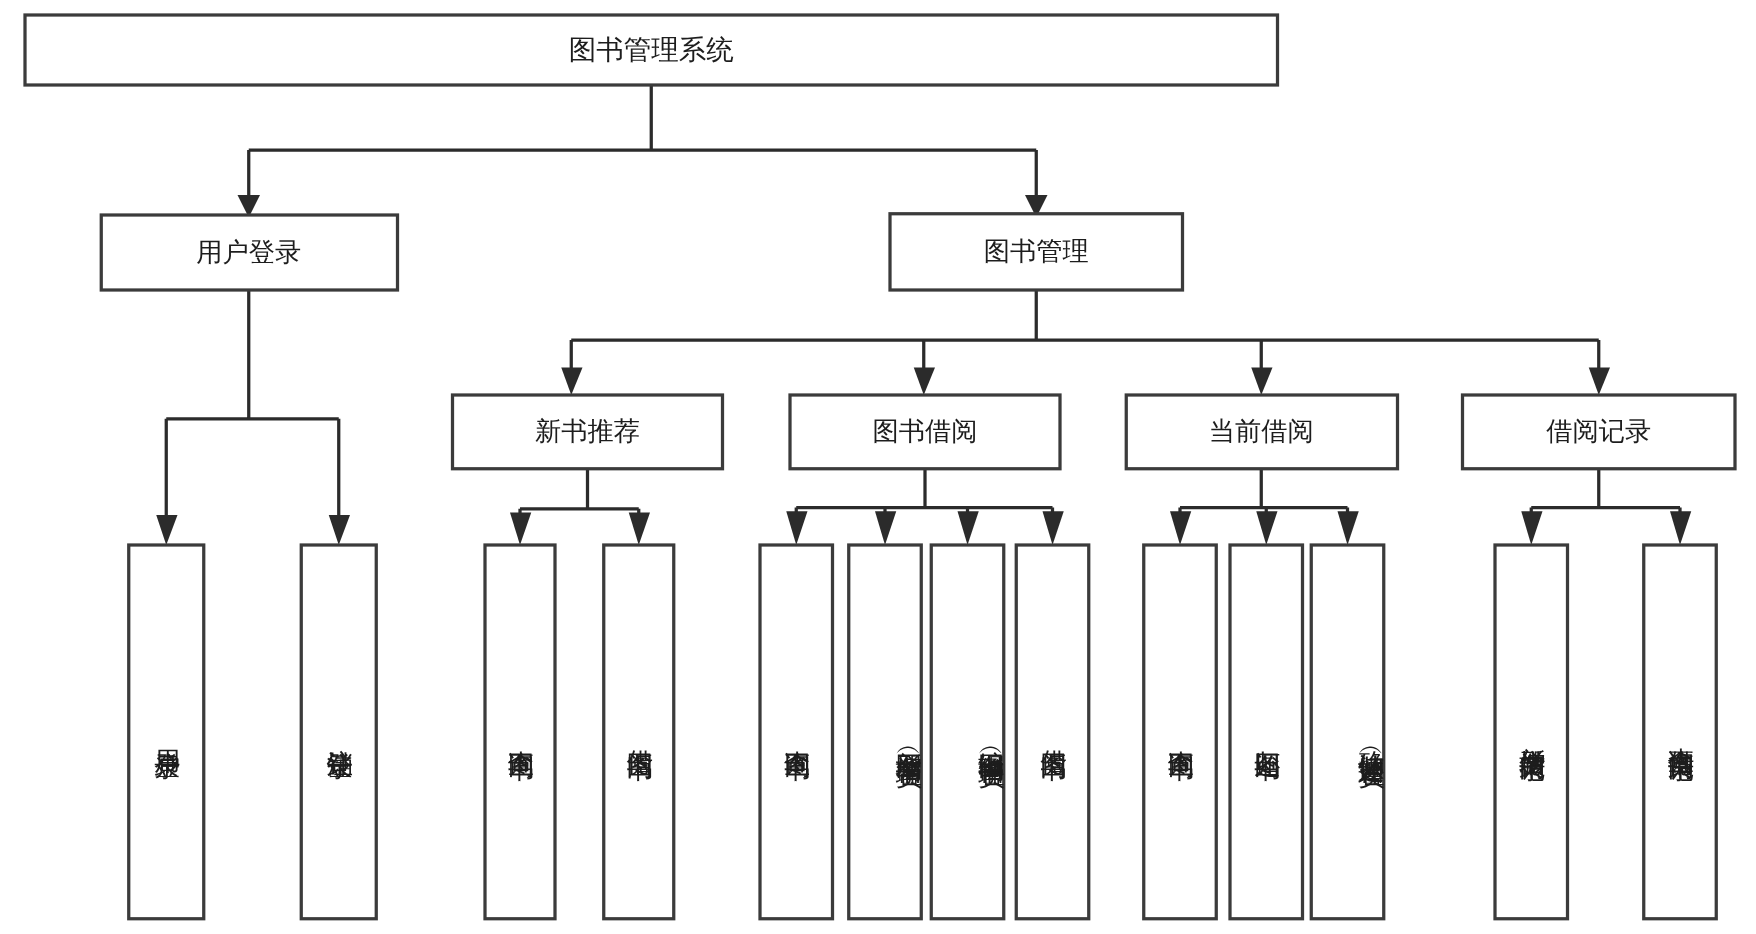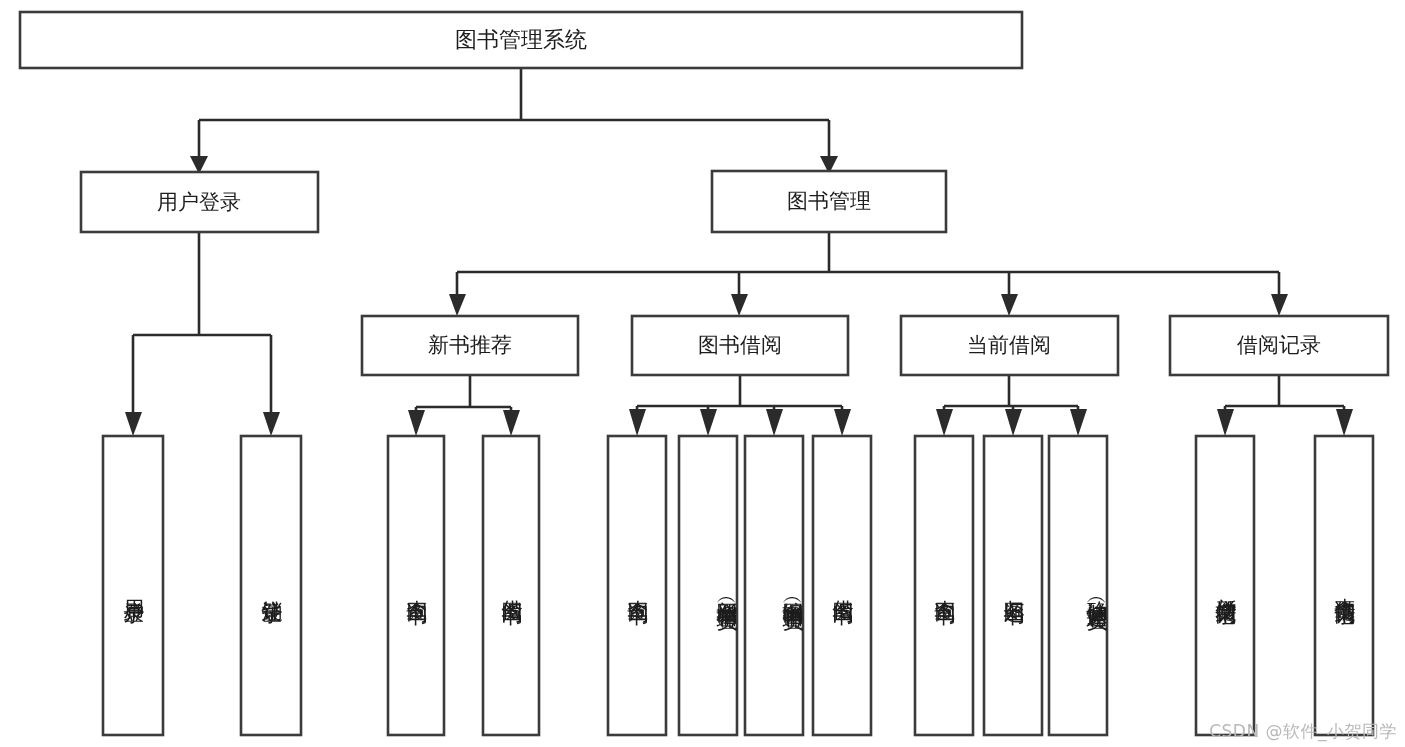--- a/index.html
+++ b/index.html
@@ -197,14 +197,13 @@
   <div class="leaf-label" style="left:915px; top:436px; width:58px; height:299px;">查询图书</div>
 
   <div class="leaf-label" style="left:984px; top:436px; width:58px; height:299px;">归还图书</div>
 
   <div class="leaf-label" style="left:1049px; top:436px; width:58px; height:299px; align-items:flex-start; padding-top:10px; box-sizing:border-box;">确认归还（管理员）</div>
 
   <div class="leaf-label" style="left:1196px; top:436px; width:58px; height:299px;">新增借阅记录</div>
 
   <div class="leaf-label" style="left:1315px; top:436px; width:58px; height:299px;">查询借阅记录</div>
 
-  <div class="watermark">CSDN @软件_小贺同学</div>
 </div>
 
 </body></html>

